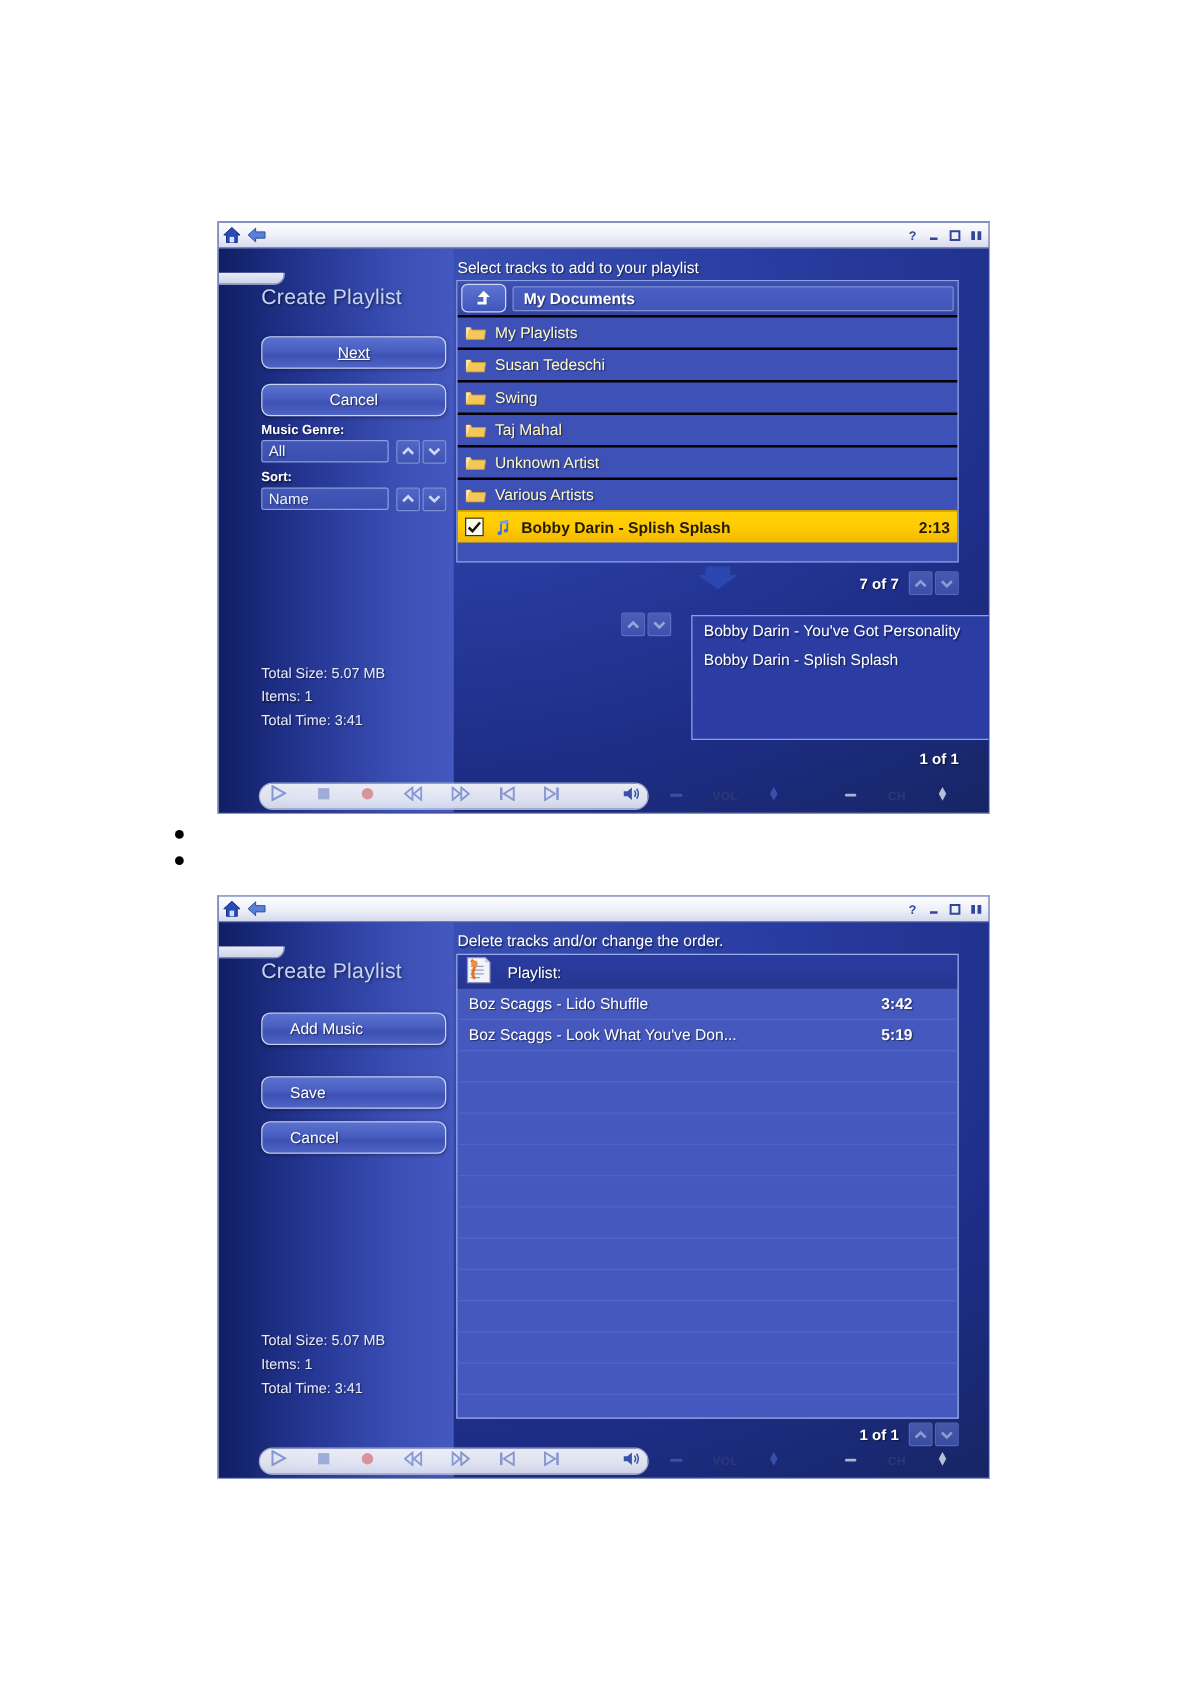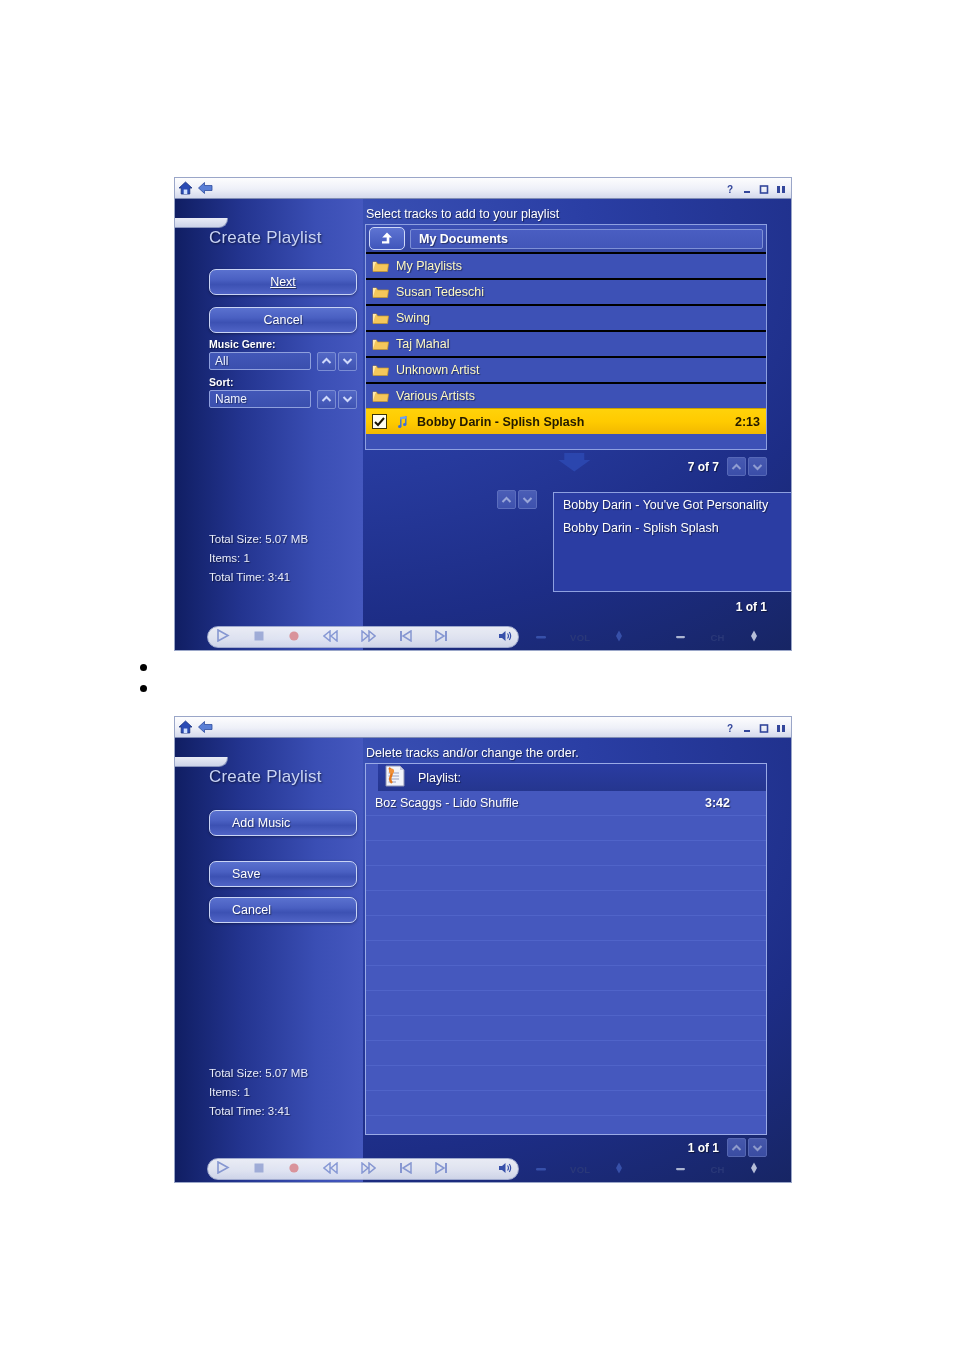--- a/index.html
+++ b/index.html
@@ -326,21 +326,20 @@
   }
   .pl-header {
     height: 27px;
     background: linear-gradient(to bottom, #2a3ca2, #25368f);
     display: flex; align-items: center;
     padding-left: 4px;
     box-sizing: border-box;
     color: #ffffff;
     font-size: 12.5px;
     text-shadow: 1px 1px 1px rgba(0,0,0,0.5);
-    margin-left: 12px;
   }
   .pl-header .pl-title { margin-left: 10px; }
   .pl-row {
     height: 25px;
     display: flex;
     align-items: center;
     padding: 0 9px;
     box-sizing: border-box;
     border-bottom: 1px solid #5064c9;
     color: #ffffff;
@@ -771,20 +770,24 @@
                 <circle cx="9.5" cy="7" r="2.6" fill="#f0913a"></circle>
               </svg>
             </span>
             <span class="pl-title">Playlist:</span>
           </div>
 
           <div class="pl-row">
             <span class="lbl">Boz Scaggs - Lido Shuffle</span>
             <span class="dur">3:42</span>
           </div>
+          <div class="pl-row">
+            <span class="lbl">Boz Scaggs - Look What You've Don...</span>
+            <span class="dur">5:19</span>
+          </div>
 
           <div class="pl-row"></div>
           <div class="pl-row"></div>
           <div class="pl-row"></div>
           <div class="pl-row"></div>
           <div class="pl-row"></div>
           <div class="pl-row"></div>
           <div class="pl-row"></div>
           <div class="pl-row"></div>
           <div class="pl-row"></div>

